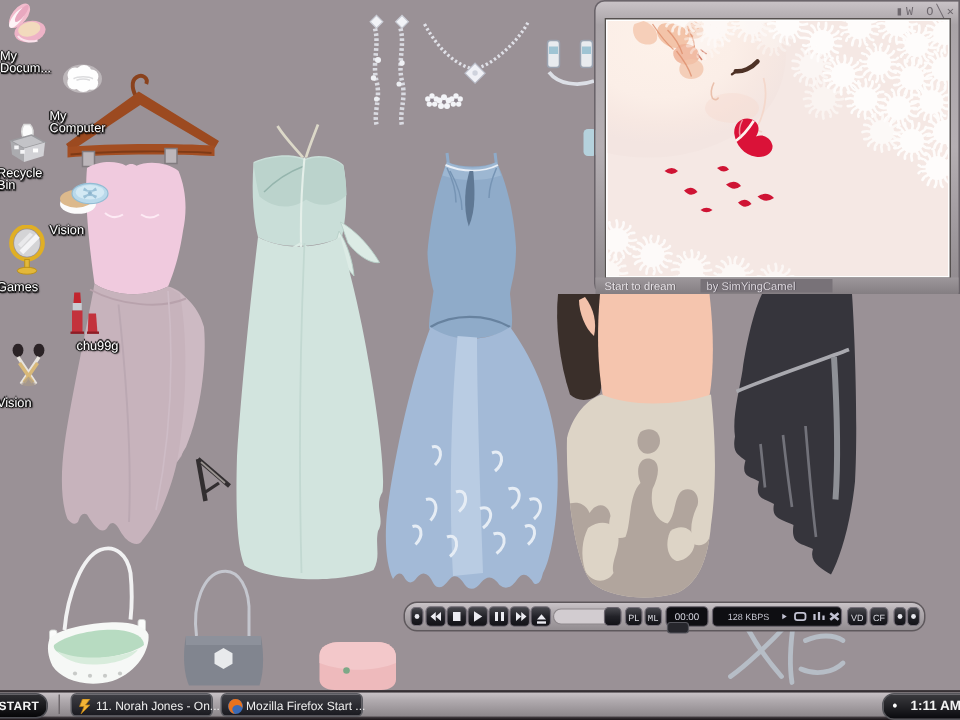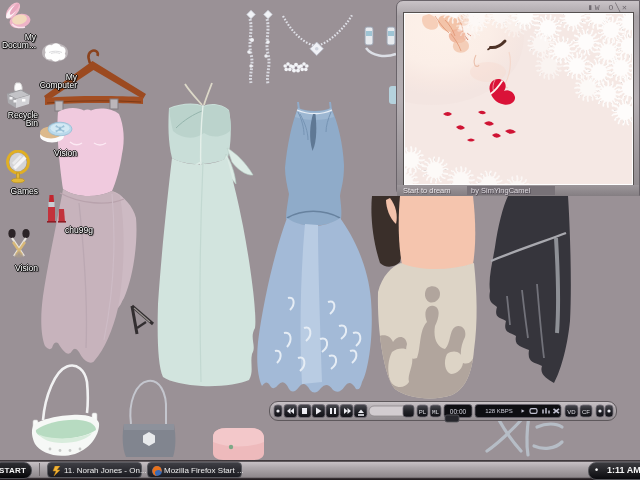--- a/index.html
+++ b/index.html
@@ -1,18 +1,18 @@
 <!DOCTYPE html>
 <html><head>
 <meta charset="utf-8">
 <style>
 html,body{margin:0;padding:0;}
 #screen{position:relative;width:640px;height:480px;overflow:hidden;background:#9a9196;font-family:"Liberation Sans",sans-serif;}
 .abs{position:absolute;}
-.iconlabel{position:absolute;color:#fff;font-size:8.5px;line-height:8px;text-align:right;
+.iconlabel{position:absolute;color:#fff;font-size:8.5px;line-height:8px;text-align:left;
  text-shadow:1px 0 0.5px #111,-1px 0 0.5px #111,0 1px 0.5px #111,0 -1px 0.5px #111,1px 1px 1px #000;}
 </style>
 </head>
 <body>
 <div id="screen">
 
 <svg class="abs" style="left:0;top:0" width="640" height="480" viewBox="0 0 640 480">
 
   <g>
     <g>
@@ -276,21 +276,21 @@
 <svg class="abs" style="left:6px;top:229px" width="26" height="32" viewBox="0 0 26 32">
   <ellipse cx="6" cy="4.5" rx="3.6" ry="4.5" fill="#2b2326"></ellipse>
   <ellipse cx="20" cy="4.5" rx="3.6" ry="4.5" fill="#2b2326"></ellipse>
   <path d="M6,9 L18,27 M20,9 L8,27" stroke="#e8e4de" stroke-width="2.2"></path>
   <path d="M7,13 L16,26 M19,13 L10,26" stroke="#d8b878" stroke-width="2.4"></path>
   <path d="M8,27 C10,29 16,29 18,27 L13,22 Z" fill="#a89a8a" opacity="0.7"></path>
 </svg>
 <div class="iconlabel" style="left:-2px;top:264px;width:40px">Vision</div>
 
 <div class="abs" style="left:396px;top:0;width:244px;height:196px;background:linear-gradient(180deg,#c9c3c7,#a9a3a7 8%,#b5afb3 50%,#8f898d);border-radius:7px 0 0 7px;border:1px solid #6a646a;box-sizing:border-box;"></div>
-<div class="abs" style="left:588px;top:3px;width:50px;height:9px;color:#6e686e;font-size:8px;letter-spacing:2px;font-family:'Liberation Mono',monospace;">▮W O╲✕</div>
+<div class="abs" style="left:588px;top:3px;width:50px;height:9px;color:#6e686e;font-size:8px;letter-spacing:2px;font-family:'Liberation Mono',monospace;text-align:right;">▮W O╲✕</div>
 <div class="abs" style="left:403px;top:12px;width:231px;height:174px;background:#fff;border:1px solid #55504f;box-sizing:border-box;"></div>
 <svg class="abs" style="left:405px;top:14px" width="227" height="170" viewBox="0 0 227 170">
   <defs>
     <radialGradient id="skin" cx="0.3" cy="0.15" r="0.75">
       <stop offset="0" stop-color="#fdf1e9"></stop>
       <stop offset="0.55" stop-color="#fbeee7"></stop>
       <stop offset="0.8" stop-color="#f7e8e2"></stop>
       <stop offset="1" stop-color="#f3e5e1"></stop>
     </radialGradient>
     <g id="sun">

